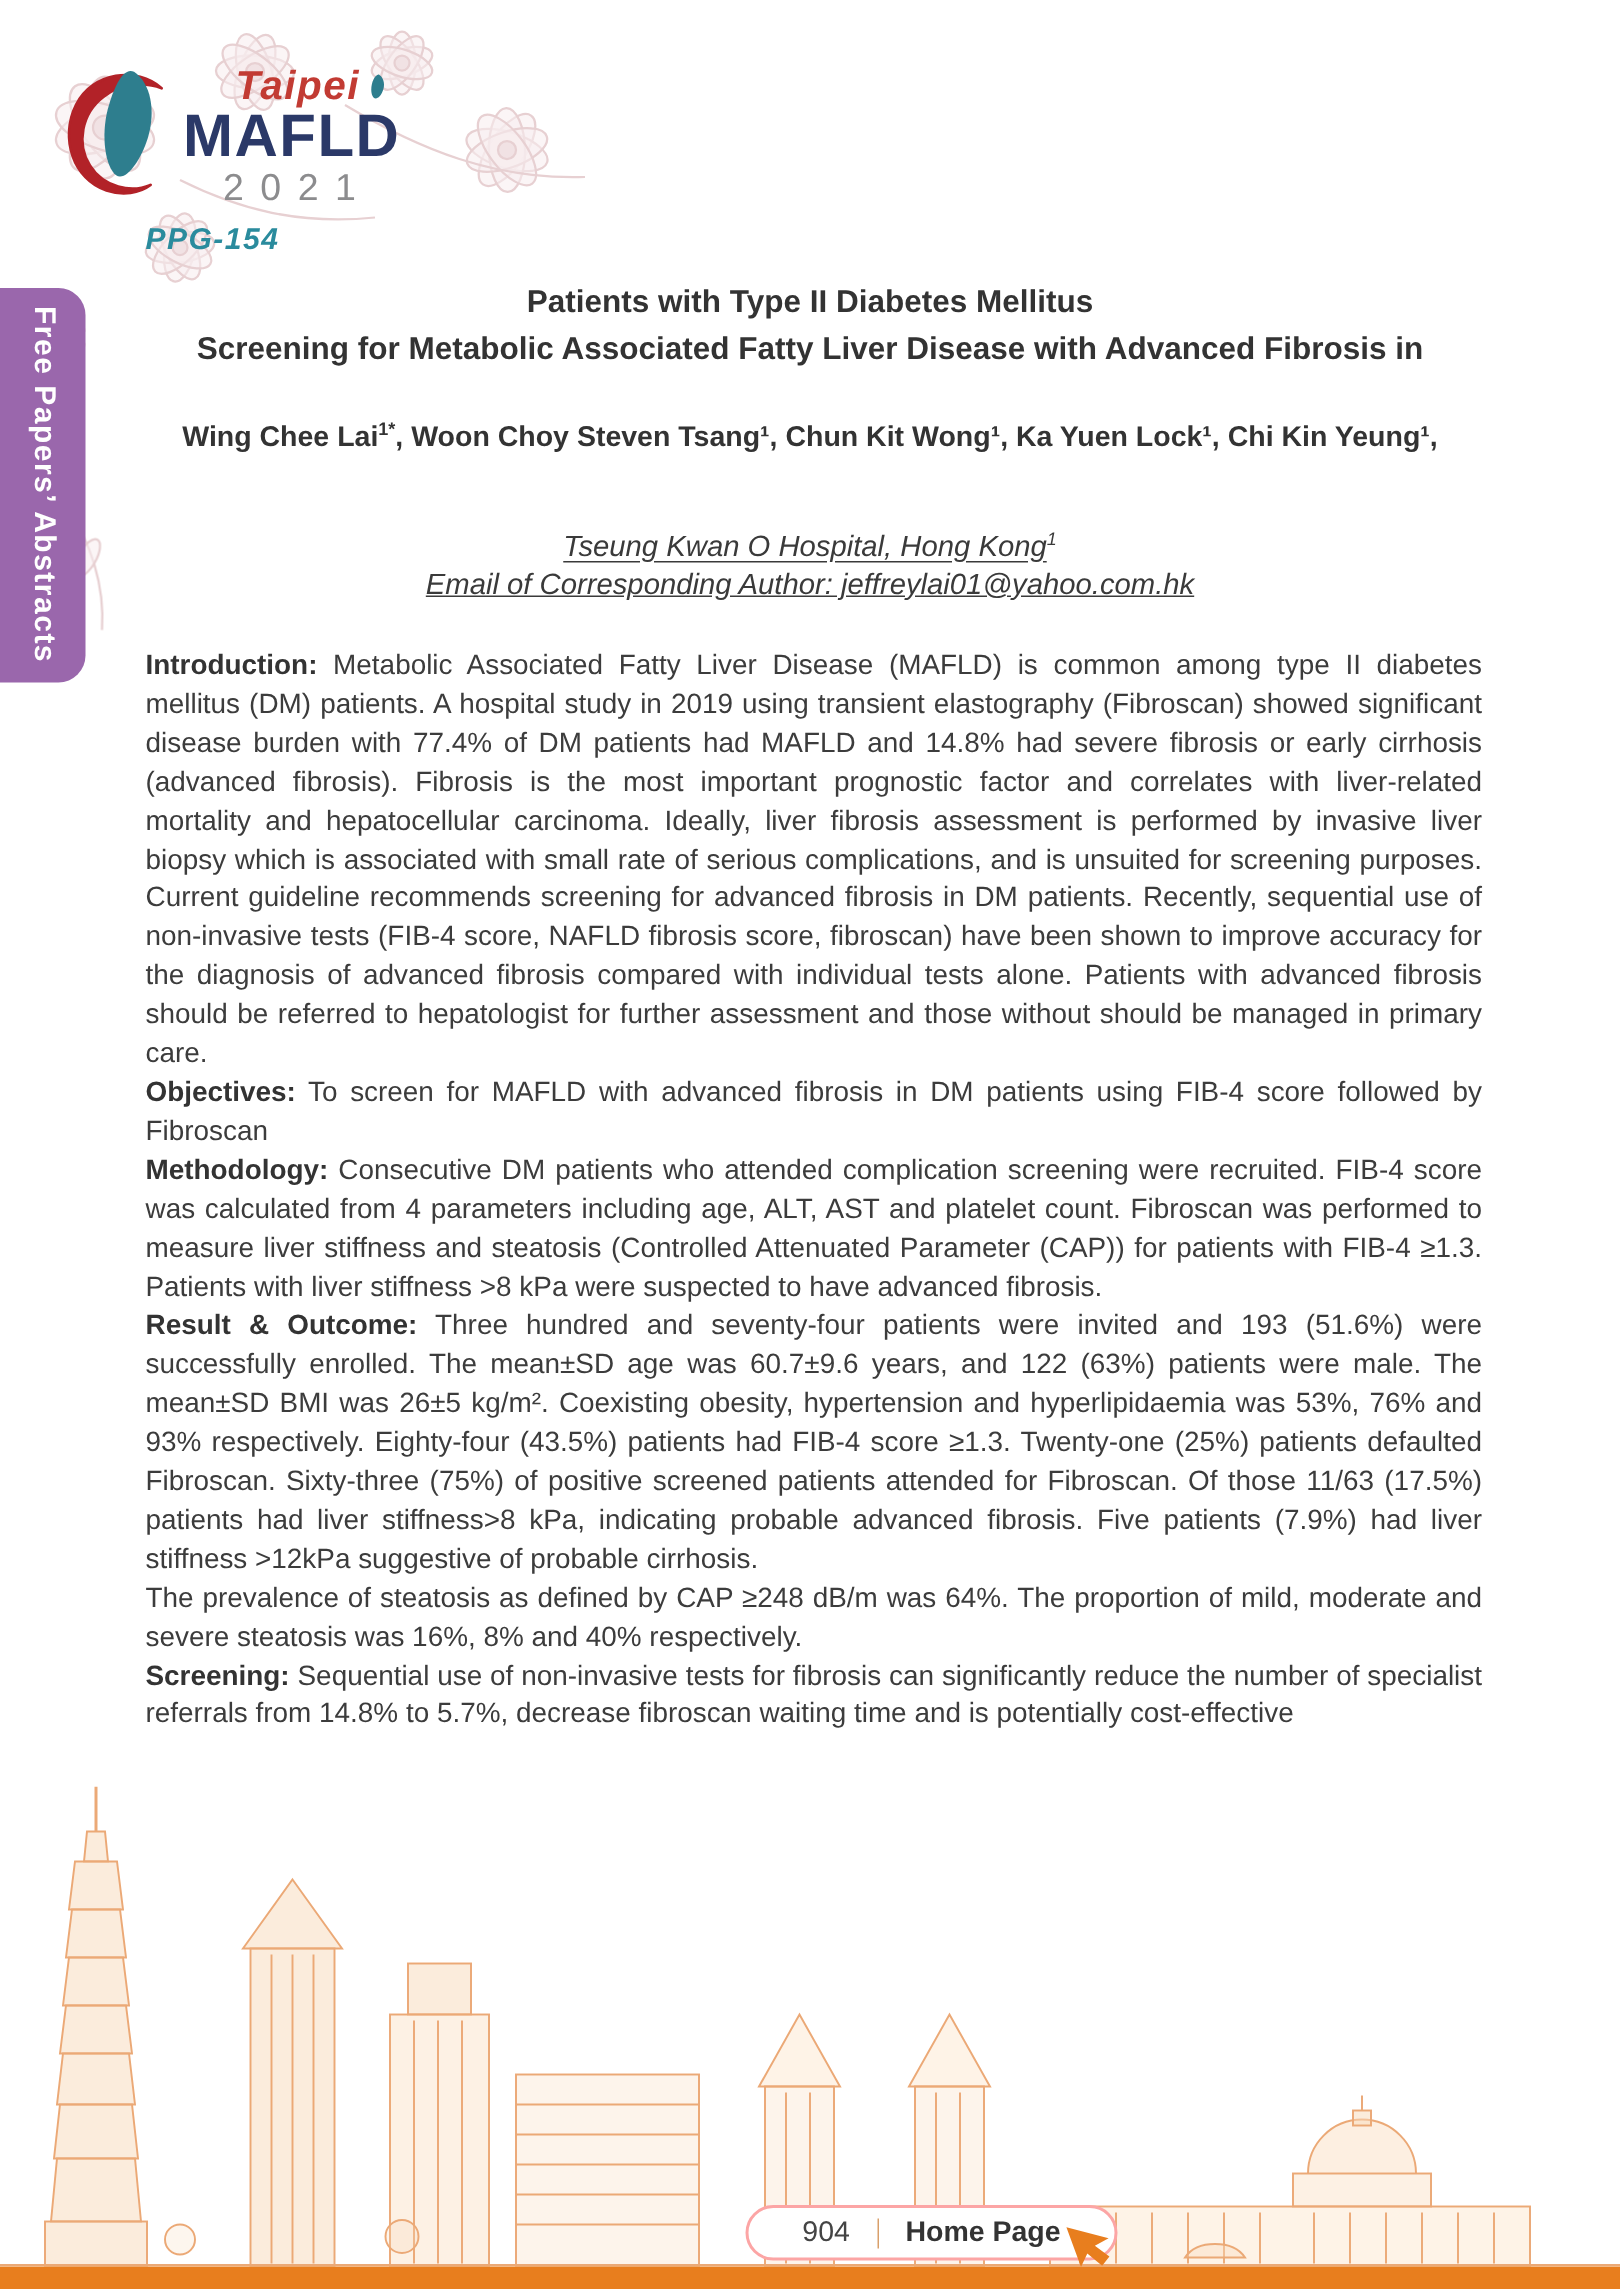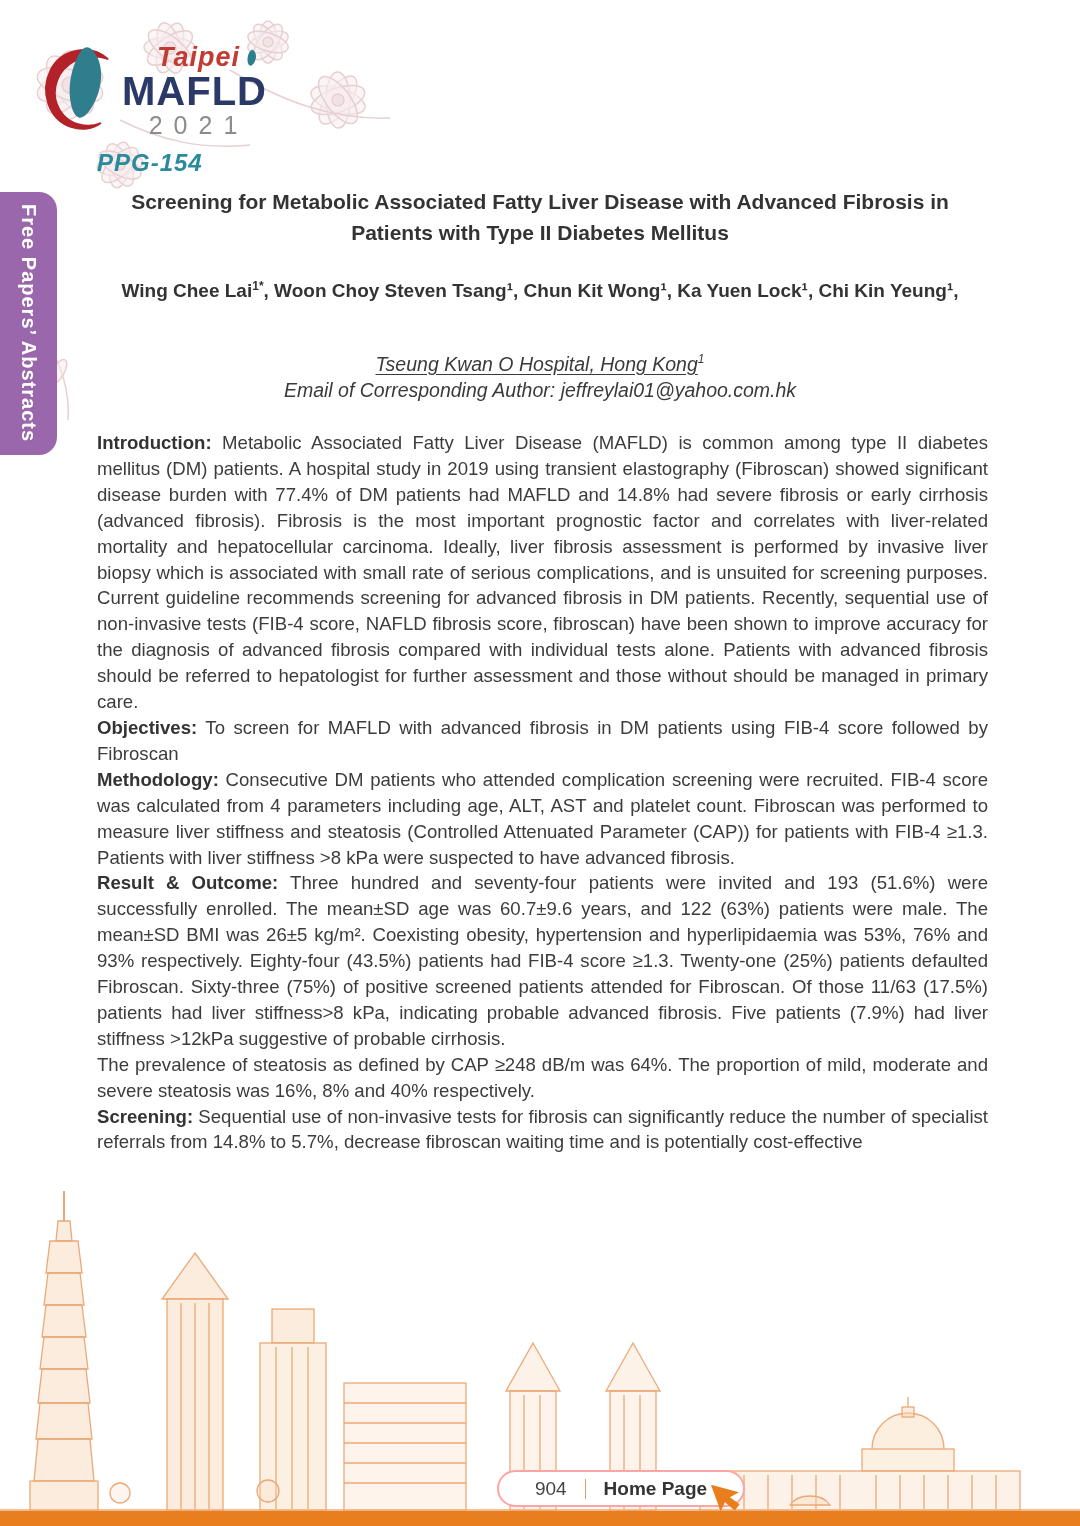--- a/index.html
+++ b/index.html
@@ -18,29 +18,29 @@
   .logo-year{font-size:25px;color:#8c8c8e;letter-spacing:11px;margin-top:2px;margin-left:8px;}
   
   .side-tab{
     position:absolute;left:0;top:192px;width:57px;height:263px;background:#9a67ac;
     border-radius:0 18px 18px 0;display:flex;align-items:center;justify-content:center;
   }
   .side-tab span{
     writing-mode:vertical-rl;color:#ffffff;font-weight:700;font-size:20px;letter-spacing:1px;white-space:nowrap;
   }
   
-  .ppg{position:absolute;left:97px;top:149px;font-style:italic;font-weight:700;font-size:24px;color:#2a8b9d;letter-spacing:1px;}
+  .ppg{position:absolute;left:97px;top:149px;font-style:italic;font-weight:700;font-size:20px;color:#2a8b9d;letter-spacing:1px;}
   .title{position:absolute;left:95px;top:186px;width:890px;text-align:center;font-weight:700;font-size:21px;line-height:31px;color:#333333;}
   .authors{position:absolute;left:95px;top:272px;width:890px;text-align:center;font-weight:700;font-size:19px;line-height:29px;color:#333333;}
   .authors .u{text-underline-offset:3px;}
   .authors sup{font-size:12px;}
   .aff{position:absolute;left:95px;top:352px;width:890px;text-align:center;font-style:italic;font-size:19.5px;color:#3a3a3a;}
   .aff .u{text-decoration:underline;text-underline-offset:3px;}
   .aff sup{font-size:12px;}
-  .email{position:absolute;left:95px;top:379px;width:890px;text-align:center;font-style:italic;font-size:19.5px;color:#3a3a3a;}
+  .email{position:absolute;left:95px;top:379px;width:890px;text-align:center;font-style:italic;font-size:19.5px;color:#3a3a3a;text-decoration:underline;}
   
   .abstract{position:absolute;left:97px;top:430px;width:891px;font-size:18.6px;line-height:25.9px;text-align:justify;color:#3c3c3c;}
   .abstract p{margin:0;}
   .abstract b{color:#333333;}
   
   .home-pill{
     position:absolute;left:497px;top:1470px;width:248px;height:37px;background:#ffffff;
     border:2px solid #fca5a5;border-radius:21px;display:flex;align-items:center;justify-content:center;
     gap:18px;box-sizing:border-box;cursor:pointer;
   }
@@ -130,22 +130,22 @@
     </div>
   </div>
 
   <div class="side-tab">
     <span>Free Papers’ Abstracts</span>
   </div>
 
   <div class="ppg">PPG-154</div>
 
   <div class="title">
+    <div>Patients with Type II Diabetes Mellitus</div>
     <div>Screening for Metabolic Associated Fatty Liver Disease with Advanced Fibrosis in</div>
-    <div>Patients with Type II Diabetes Mellitus</div>
   </div>
 
   <div class="authors">
     <div><span class="u">Wing Chee Lai</span><sup>1*</sup><span>, Woon Choy Steven Tsang¹, Chun Kit Wong¹, Ka Yuen Lock¹, Chi Kin Yeung¹,</span></div>
   </div>
 
   <div class="aff"><span class="u">Tseung Kwan O Hospital, Hong Kong</span><sup>1</sup></div>
 
   <div class="email">Email of Corresponding Author: jeffreylai01@yahoo.com.hk</div>
 

